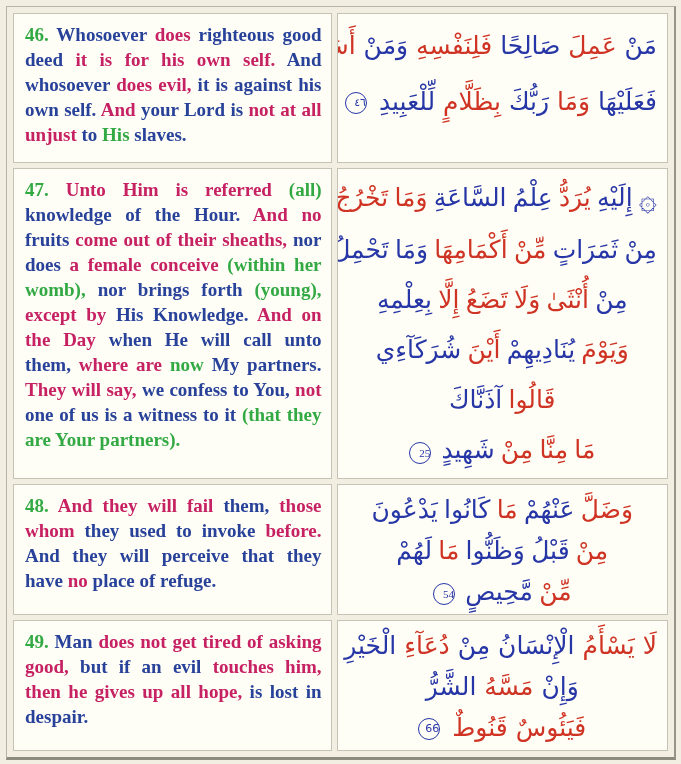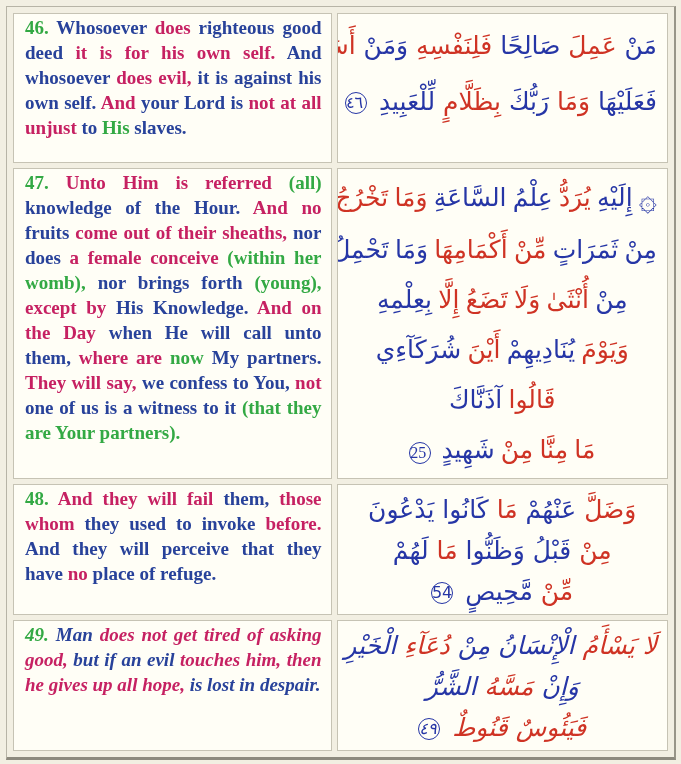--- a/index.html
+++ b/index.html
@@ -32,58 +32,58 @@
   }
   td {
     background:#fffef6;
     border:1px solid #c6c3b4;
     vertical-align:top;
     box-sizing:border-box;
     overflow:hidden;
   }
   td.english {
     width:49%;
-    padding:1px 9px 2px 11px;
+    padding:8px 9px 2px 11px;
     font-weight:bold;
     font-size:19px;
     line-height:25px;
     text-align:justify;
     font-family:"Liberation Serif", serif;
     margin-left:44px;
   }
   td.arabic {
     padding:4px 10px 2px 10px;
     direction:rtl;
     text-align:center;
     font-family:"DejaVu Sans", sans-serif;
     font-size:25px;
   }
   
   tr:nth-child(1) td { height:150px; }
   tr:nth-child(2) td { height:302px;font-family:Liberation Serif, serif; }
   tr:nth-child(3) td { height:124px; }
-  tr:nth-child(4) td { height:124px;font-style:italic; }
+  tr:nth-child(4) td { height:124px; }
   tr:nth-child(1) td.arabic .aline { line-height:56px; }
   tr:nth-child(2) td.arabic .aline { line-height:50px; }
-  tr:nth-child(3) td.arabic .aline { line-height:41px; }
+  tr:nth-child(3) td.arabic .aline { line-height:41px;font-family:Liberation Serif, serif; }
   tr:nth-child(4) td.arabic .aline { line-height:41px; }
 
   .c-blue  { color:#28429a; }
   .c-red   { color:#c62162; }
   .c-green { color:#33a944; }
   .c-ablue { color:#2636a6;text-align:center; }
   .c-ared  { color:#cf3324; }
 
   .aline { white-space:nowrap; }
   .ayah-marker {
     display:inline-block;
     width:20px; height:20px;
     line-height:20px;
-    font-size:16px;
-    text-align:left;
+    font-size:11px;
+    text-align:right;
     color:#2636a6;
     border:1px solid #2636a6;
     border-radius:50%;
     vertical-align:middle;
     margin-right:4px;
   }
   .hizb {
     color:#2636a6;
     font-size:31px;
     vertical-align:middle;
@@ -120,19 +120,19 @@
               <div class="aline"><span class="aseg c-ared">وَضَلَّ</span> <span class="aseg c-ablue">عَنْهُمْ</span> <span class="aseg c-ared">مَا</span> <span class="aseg c-ablue">كَانُوا</span> <span class="aseg c-ablue">يَدْعُونَ</span> </div>
               <div class="aline"><span class="aseg c-ared">مِنْ</span> <span class="aseg c-ablue">قَبْلُ</span> <span class="aseg c-ablue">وَظَنُّوا</span> <span class="aseg c-ared">مَا</span> <span class="aseg c-ablue">لَهُمْ</span> </div>
               <div class="aline"><span class="aseg c-ared">مِّنْ</span> <span class="aseg c-ablue">مَّحِيصٍ</span> <span class="ayah-marker">54</span> </div>
             </td>
           </tr>
           <tr>
             <td class="english"><span class="seg c-green">49.</span> <span class="seg c-blue">Man</span> <span class="seg c-red">does not get tired of asking good,</span> <span class="seg c-blue">but if an evil</span> <span class="seg c-red">touches him, then he gives up all hope,</span> <span class="seg c-blue">is lost in despair.</span> </td>
             <td class="arabic">
               <div class="aline"><span class="aseg c-ared">لَا يَسْأَمُ</span> <span class="aseg c-ablue">الْإِنْسَانُ</span> <span class="aseg c-ablue">مِنْ</span> <span class="aseg c-ared">دُعَآءِ</span> <span class="aseg c-ablue">الْخَيْرِ</span> </div>
               <div class="aline"><span class="aseg c-ablue">وَإِنْ</span> <span class="aseg c-ared">مَسَّهُ</span> <span class="aseg c-ablue">الشَّرُّ</span> </div>
-              <div class="aline"><span class="aseg c-ared">فَيَئُوسٌ</span> <span class="aseg c-ared">قَنُوطٌ</span> <span class="ayah-marker">٤٩</span> </div>
+              <div class="aline"><span class="aseg c-ared">فَيَئُوسٌ</span> <span class="aseg c-ared">قَنُوطٌ</span> <span class="ayah-marker">66</span> </div>
             </td>
           </tr>
         </tbody>
     </table>
   </div>
 </div>
 
 </body></html>

